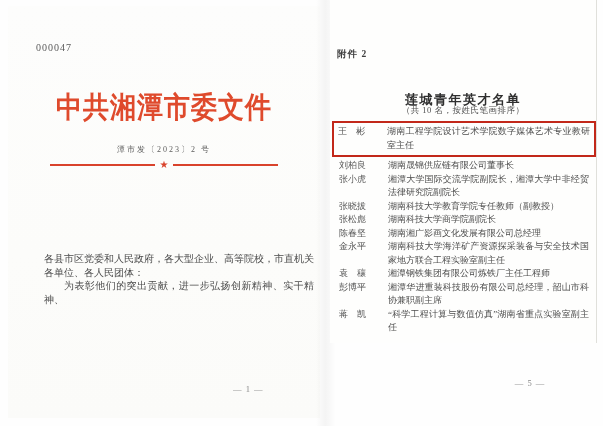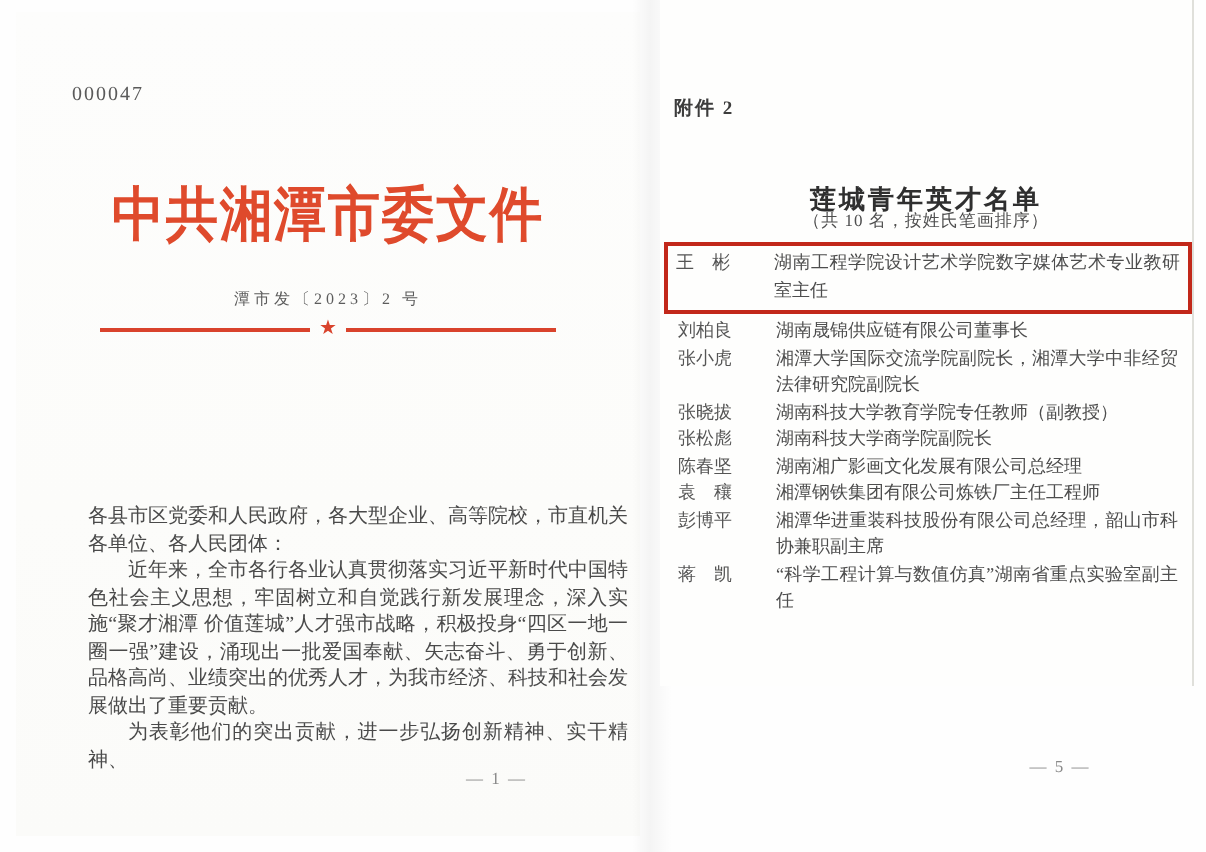--- a/index.html
+++ b/index.html
@@ -113,21 +113,20 @@
 
     <div class="rule">
       <span class="line"></span>
       <span class="star">★</span>
       <span class="line"></span>
     </div>
 
 
     <div class="body-text">
       <p class="no-indent">各县市区党委和人民政府，各大型企业、高等院校，市直机关各单位、各人民团体：</p>
-      <p>近年来，全市各行各业认真贯彻落实习近平新时代中国特色社会主义思想，牢固树立和自觉践行新发展理念，深入实施“聚才湘潭 价值莲城”人才强市战略，积极投身“四区一地一圈一强”建设，涌现出一批爱国奉献、矢志奋斗、勇于创新、品格高尚、业绩突出的优秀人才，为我市经济、科技和社会发展做出了重要贡献。</p>
       <p>为表彰他们的突出贡献，进一步弘扬创新精神、实干精神、</p>
     </div>
 
     <div class="pagenum pagenum-left">— 1 —</div>
   </div>
 
   <div class="gutter"></div>
 
   <div class="page page-right">
     <div class="attachment">附件 2</div>
@@ -155,20 +154,24 @@
       </div>
       <div class="entry">
         <span class="name">张松彪</span>
         <span class="desc">湖南科技大学商学院副院长</span>
       </div>
       <div class="entry">
         <span class="name">陈春坚</span>
         <span class="desc">湖南湘广影画文化发展有限公司总经理</span>
       </div>
       <div class="entry">
+        <span class="name">金永平</span>
+        <span class="desc">湖南科技大学海洋矿产资源探采装备与安全技术国家地方联合工程实验室副主任</span>
+      </div>
+      <div class="entry">
         <span class="name">袁　穰</span>
         <span class="desc">湘潭钢铁集团有限公司炼铁厂主任工程师</span>
       </div>
       <div class="entry">
         <span class="name">彭博平</span>
         <span class="desc">湘潭华进重装科技股份有限公司总经理，韶山市科协兼职副主席</span>
       </div>
       <div class="entry">
         <span class="name">蒋　凯</span>
         <span class="desc">“科学工程计算与数值仿真”湖南省重点实验室副主任</span>

